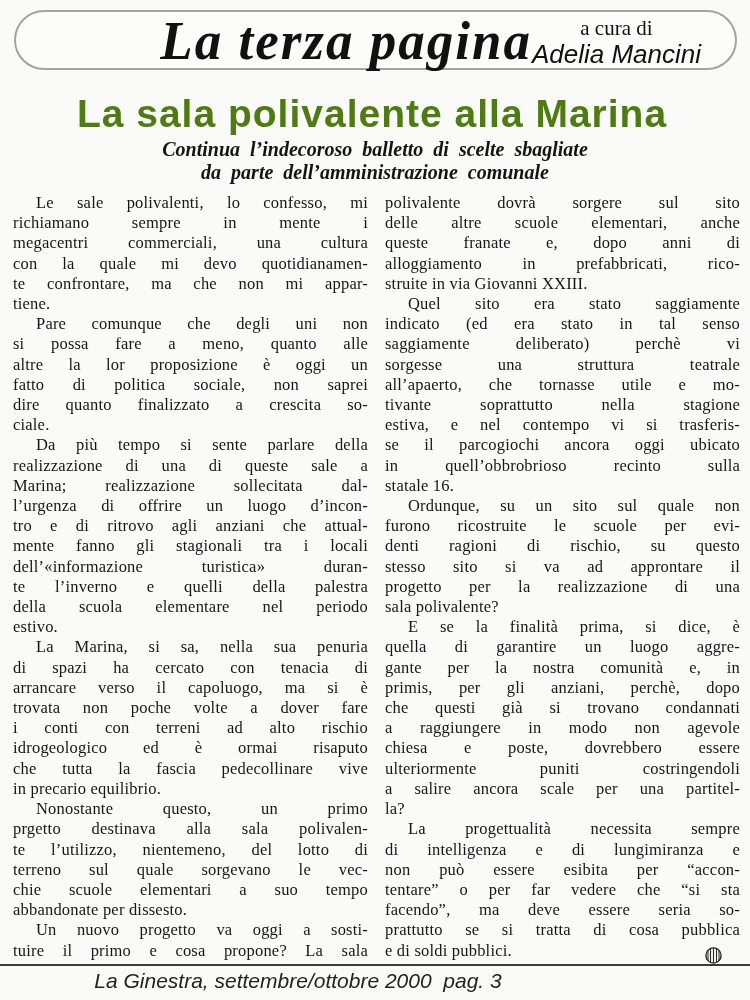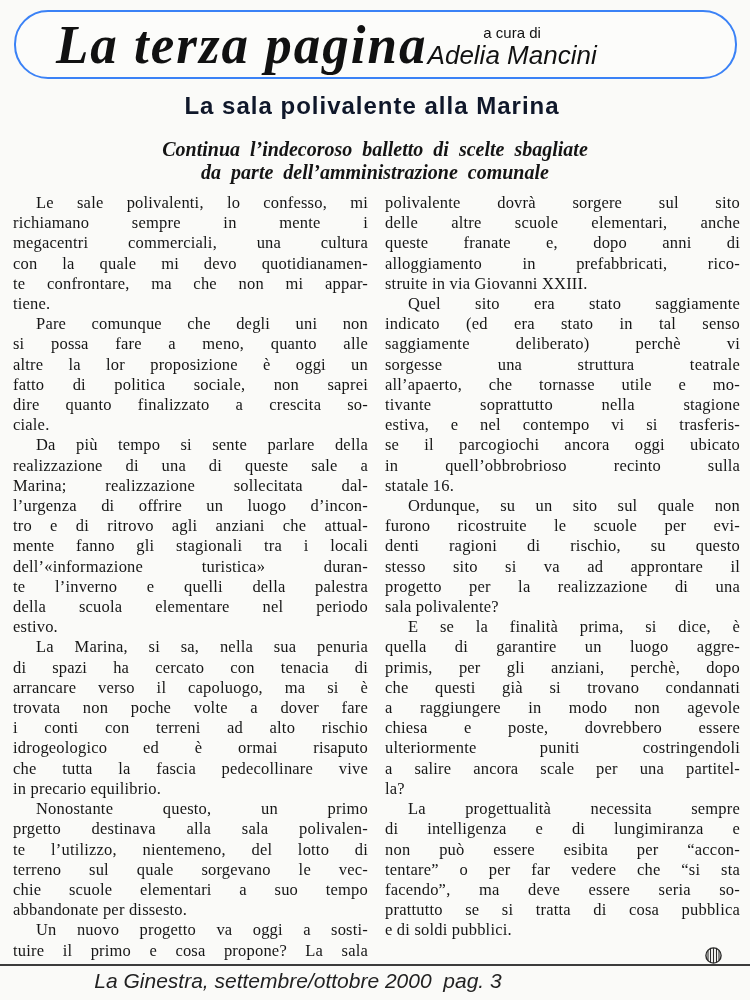--- a/index.html
+++ b/index.html
@@ -2,39 +2,39 @@
 <html><head>
 <meta charset="utf-8">
 <style>
   html,body{margin:0;padding:0;}
   body{background:#fafaf8;font-family:"Liberation Serif",serif;}
   .page{position:relative;width:750px;height:1000px;background:#fafaf8;color:#151515;overflow:hidden;}
 
   
   .masthead-box{
     box-sizing:border-box;
-    position:absolute;left:14px;top:10px;width:723px;height:69px;
-    border:2px solid #3b82f6;border-radius:34px;
-    display:flex;align-items:center;justify-content:flex-start;
+    position:absolute;left:14px;top:10px;width:723px;height:60px;
+    border:2px solid #a3a3a3;border-radius:34px;
+    display:flex;align-items:center;justify-content:flex-end;
     padding:0 34px 0 40px;background:#fcfcfa;
   }
   .masthead-title{
     font-family:"Liberation Serif",serif;font-style:italic;font-weight:bold;
     font-size:53px;line-height:1;letter-spacing:2px;color:#111;
     transform:scaleY(1.04);white-space:nowrap;
   }
   .curator{ text-align:center;line-height:1.12;color:#111; padding-top:6px;}
-  .curator-prefix{font-family:Liberation Sans, sans-serif;font-size:15px;}
+  .curator-prefix{font-family:Liberation Serif, serif;font-size:21px;}
   .curator-name{font-family:"Liberation Sans",sans-serif;font-style:italic;font-size:26px;}
 
   
   .headline{
     position:absolute;left:0;top:92px;width:744px;margin:0;
     text-align:center;font-family:"Liberation Sans",sans-serif;
-    font-weight:bold;font-size:24px;letter-spacing:1px;color:#0f172a;
+    font-weight:bold;font-size:39px;letter-spacing:1px;color:#4d7c0f;
   }
   .subtitle{
     position:absolute;left:0;top:138px;width:750px;
     text-align:center;font-family:Liberation Serif, serif;
     font-weight:bold;font-style:italic;font-size:20px;line-height:23px;
     word-spacing:5px;color:#141414;
   }
 
   
   .columns{
@@ -156,20 +156,21 @@
           <div class="line indent">Ordunque, su un sito sul quale non</div>
           <div class="line">furono ricostruite le scuole per evi-</div>
           <div class="line">denti ragioni di rischio, su questo</div>
           <div class="line">stesso sito si va ad approntare il</div>
           <div class="line">progetto per la realizzazione di una</div>
           <div class="line last">sala polivalente?</div>
         </div>
         <div class="paragraph">
           <div class="line indent">E se la finalità prima, si dice, è</div>
           <div class="line">quella di garantire un luogo aggre-</div>
+          <div class="line">gante per la nostra comunità e, in</div>
           <div class="line">primis, per gli anziani, perchè, dopo</div>
           <div class="line">che questi già si trovano condannati</div>
           <div class="line">a raggiungere in modo non agevole</div>
           <div class="line">chiesa e poste, dovrebbero essere</div>
           <div class="line">ulteriormente puniti costringendoli</div>
           <div class="line">a salire ancora scale per una partitel-</div>
           <div class="line last">la?</div>
         </div>
         <div class="paragraph">
           <div class="line indent">La progettualità necessita sempre</div>

